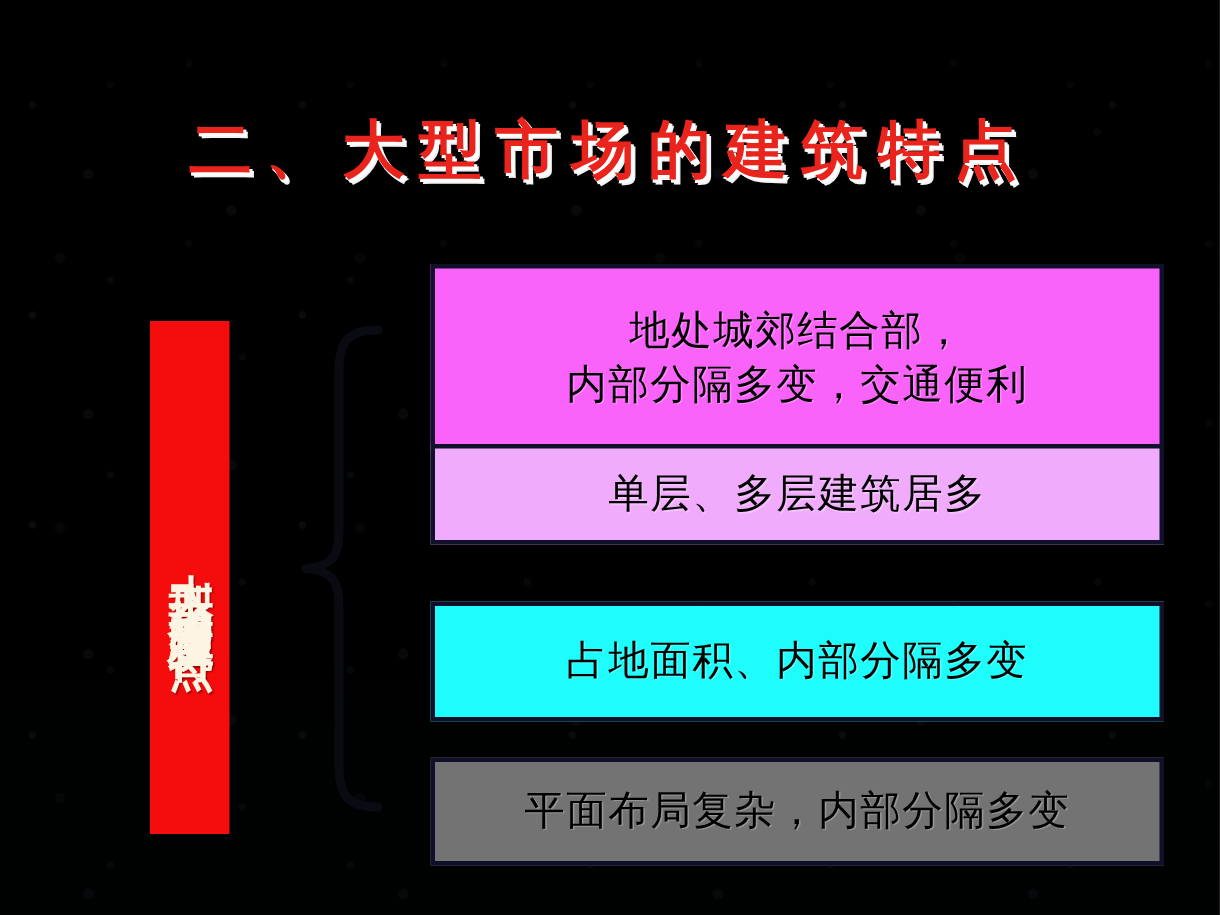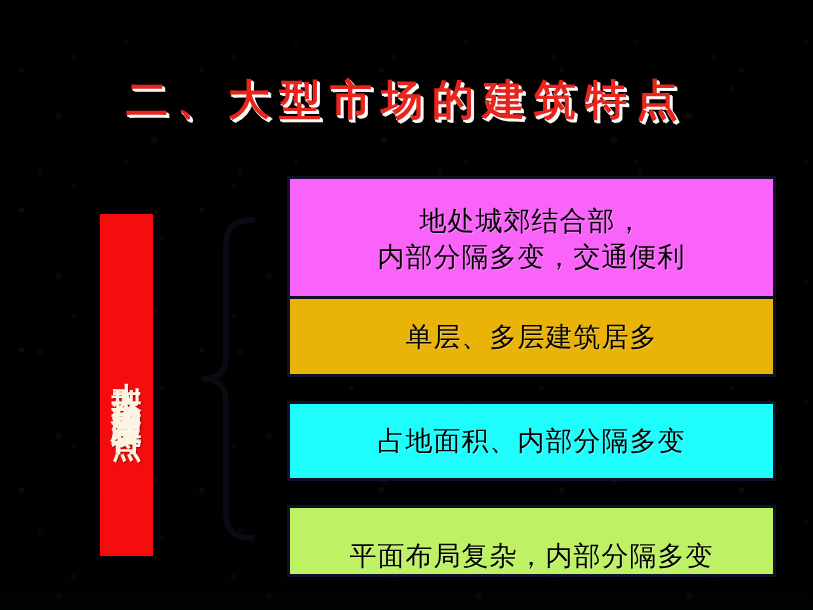--- a/index.html
+++ b/index.html
@@ -134,23 +134,23 @@
     color: #000000;
     font-family: "DejaVu Serif", "Liberation Serif", serif;
     font-size: 27px;
     line-height: 1.32;
     letter-spacing: 1px;
   }
   .box .lines { width: 100%; }
   .box .line { display: block; white-space: nowrap; }
 
   #box-pink   { top: 148px; height: 126px;  background: #fa63fa; }
-  #box-green  { top: 268px; height: 81px;  background: #eab308; }
+  #box-green  { top: 268px; height: 67px;  background: #f0abfc; }
   #box-cyan   { top: 373px; height: 80px;  background: #1ffcfc; }
-  #box-yellow { top: 477px; height: 72px;  background: #bef264; align-items: flex-end; }
+  #box-yellow { top: 477px; height: 72px;  background: #737373; }
 
   #box-pink .line,
   #box-green .line,
   #box-cyan .line,
   #box-yellow .line {
     text-shadow: 1px 1px 0 rgba(255,255,255,0.25);
   }
 </style>
 </head>
 <body>

